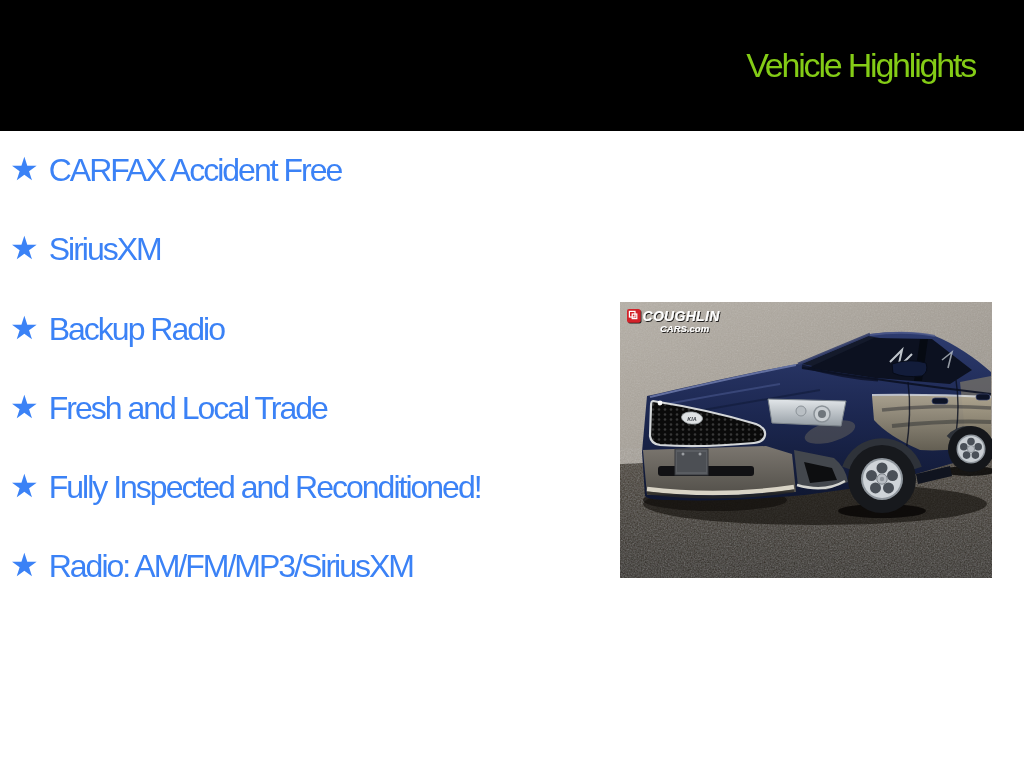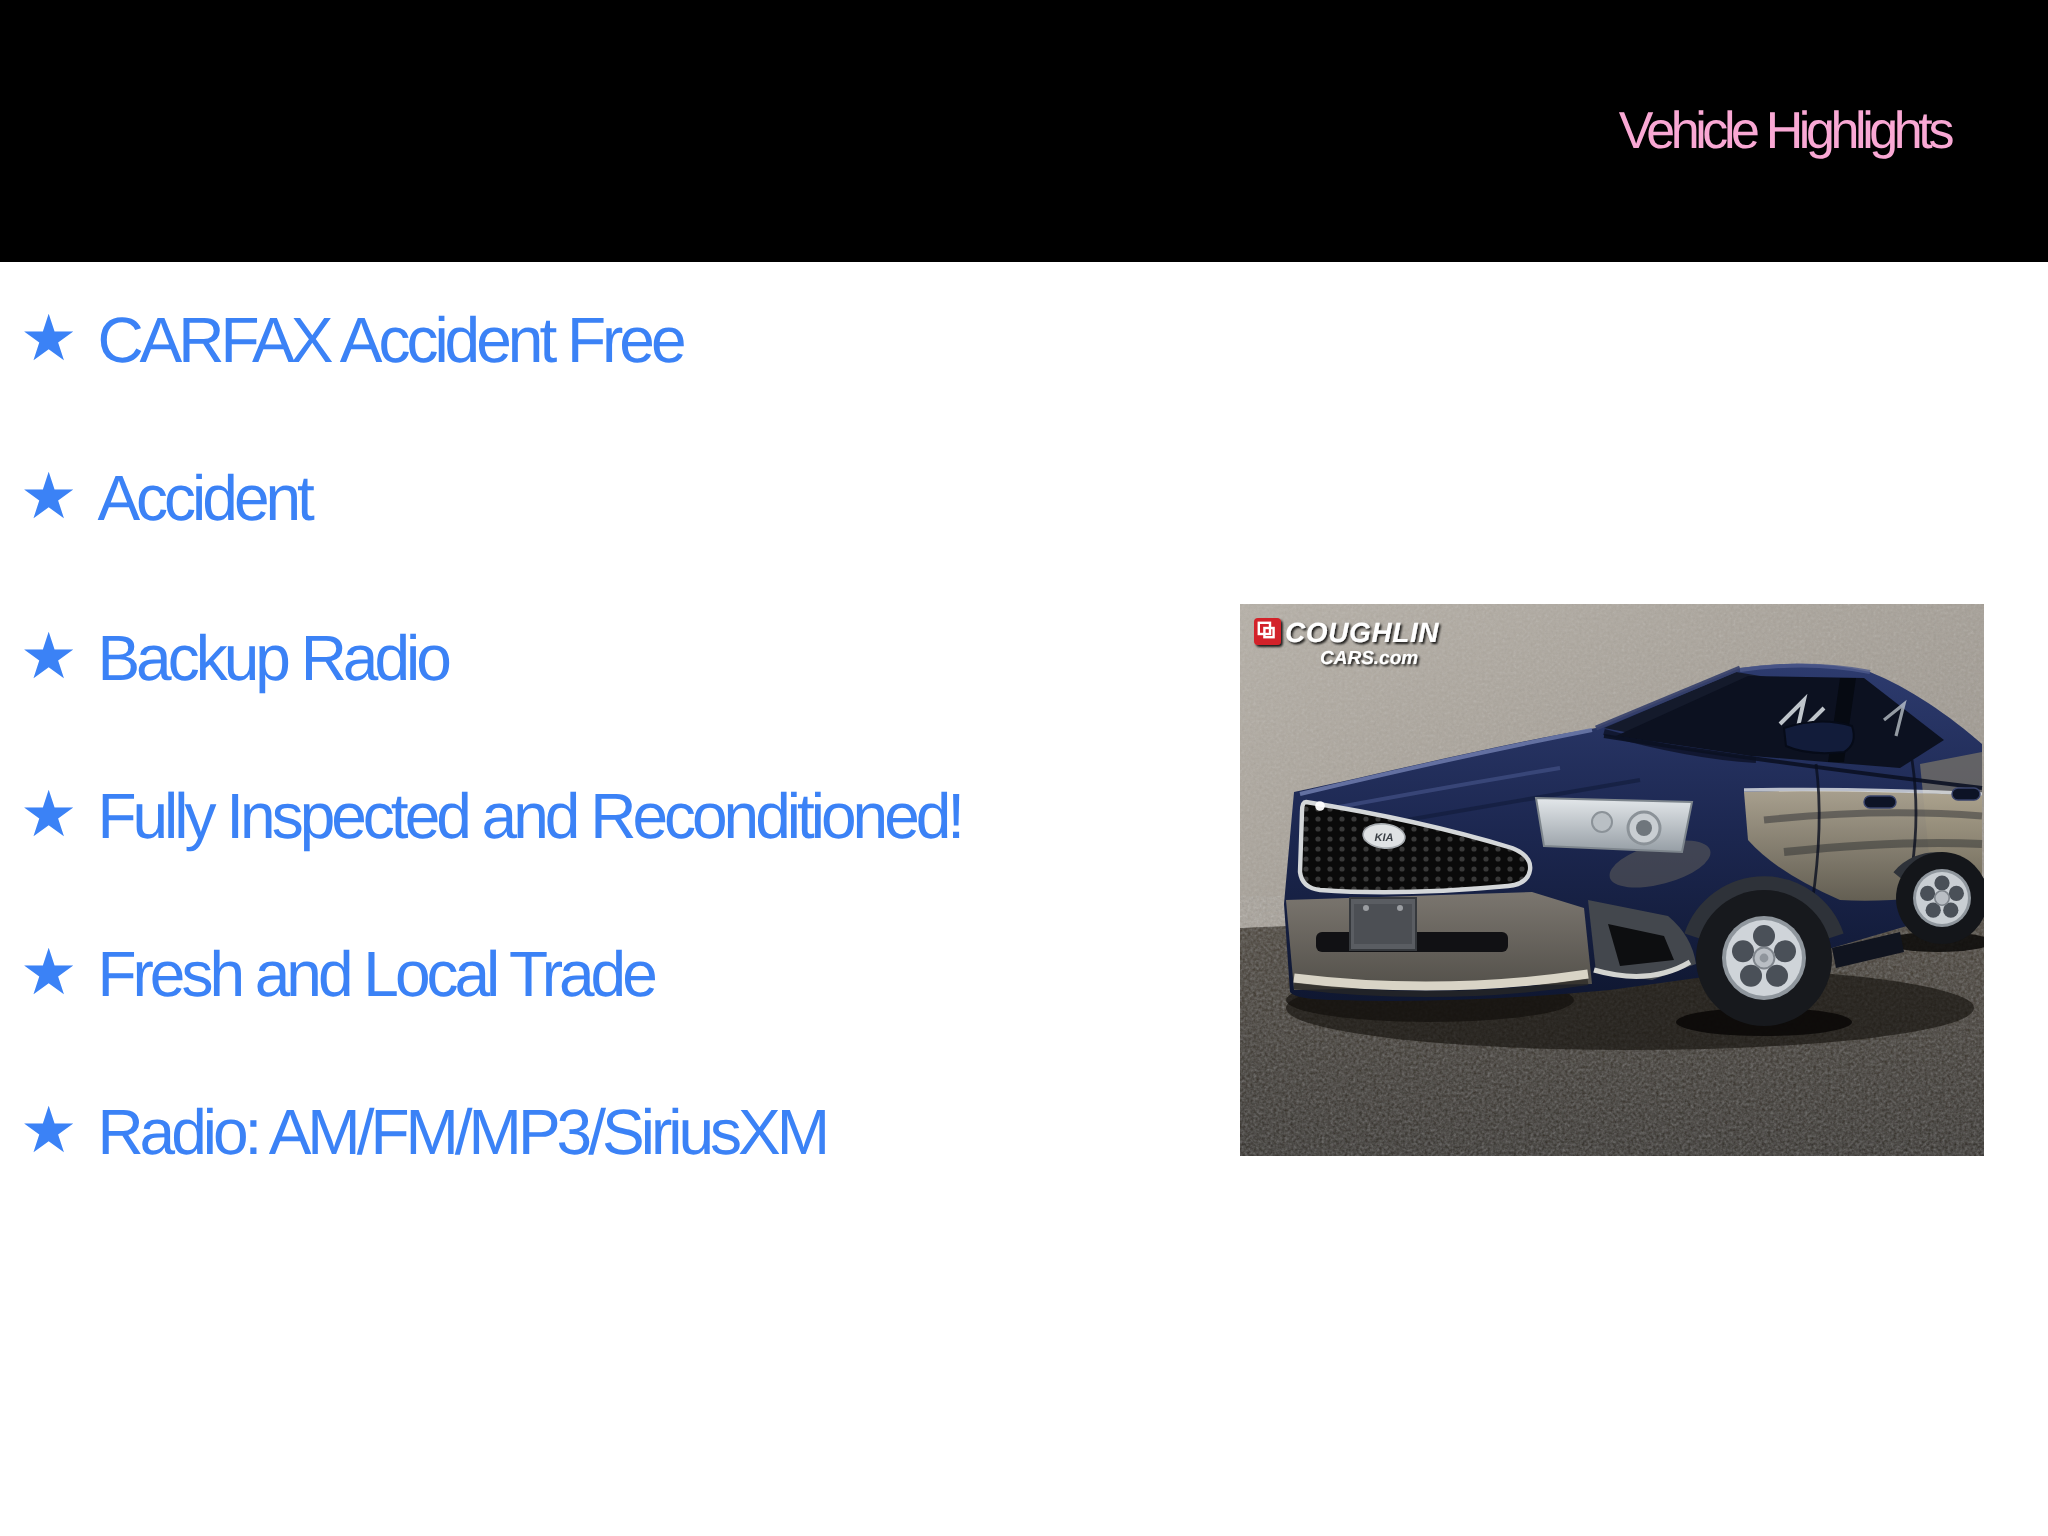--- a/index.html
+++ b/index.html
@@ -23,22 +23,22 @@
     width: 1024px;
     height: 131px;
     background: #000000;
     display: flex;
     align-items: center;
     justify-content: flex-end;
     padding-right: 49px;
     box-sizing: border-box;
   }
   .header .title {
-    color: #f9a8d4;
-    font-size: 26px;
+    color: #84cc16;
+    font-size: 34px;
     letter-spacing: -2.2px;
     font-weight: 400;
     white-space: nowrap;
   }
   ul.highlights {
     position: absolute;
     left: 0; top: 131px;
     margin: 0;
     padding: 0 0 0 10px;
     list-style: none;
@@ -68,24 +68,24 @@
 <body>
 
 <div class="page">
 
   <div class="header">
     <span class="title">Vehicle Highlights</span>
   </div>
 
   <ul class="highlights">
     <li><span class="star">★</span><span>CARFAX Accident Free</span></li>
-    <li><span class="star">★</span><span>Accident</span></li>
+    <li><span class="star">★</span><span>SiriusXM</span></li>
     <li><span class="star">★</span><span>Backup Radio</span></li>
+    <li><span class="star">★</span><span>Fresh and Local Trade</span></li>
     <li><span class="star">★</span><span>Fully Inspected and Reconditioned!</span></li>
-    <li><span class="star">★</span><span>Fresh and Local Trade</span></li>
     <li><span class="star">★</span><span>Radio: AM/FM/MP3/SiriusXM</span></li>
   </ul>
 
   <figure class="vehicle-photo">
     <svg width="372" height="276" viewBox="0 0 372 276" xmlns="http://www.w3.org/2000/svg">
       <defs>
         <linearGradient id="wallGrad" x1="0" y1="0" x2="1" y2="1">
           <stop offset="0" stop-color="#b6b0a7"></stop>
           <stop offset="0.55" stop-color="#a49e95"></stop>
           <stop offset="1" stop-color="#98928a"></stop>

